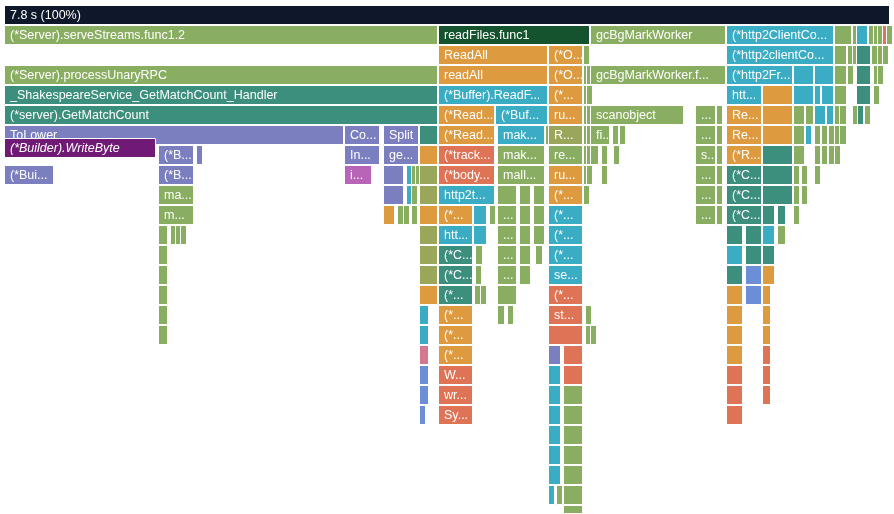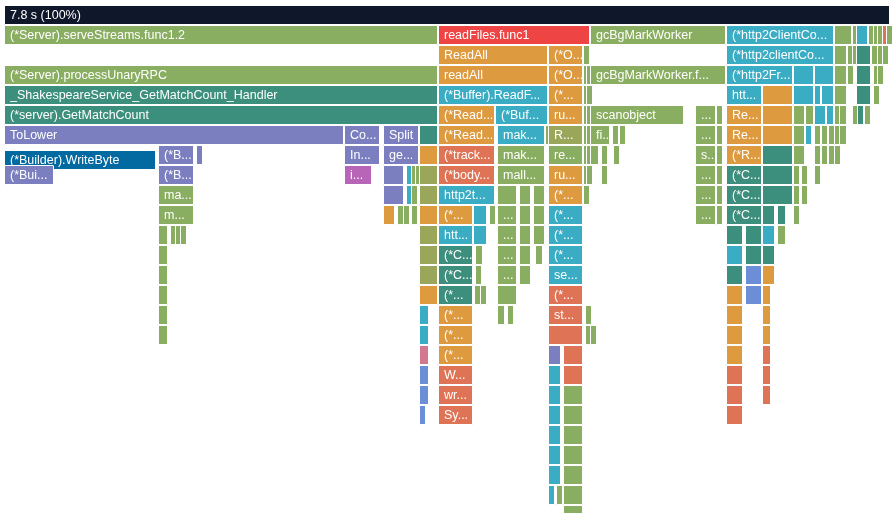--- a/index.html
+++ b/index.html
@@ -46,21 +46,21 @@
 </head>
 <body>
 
 <div id="flamegraph">
     <div class="frame root" style="left: 4px; top: 5px; width: 886px; height: 20px; background: #0f172a;">
       <span class="lbl">7.8 s (100%)</span>
     </div>
     <div class="frame" style="left: 4px; top: 25px; width: 434px; height: 20px; background: rgb(138, 174, 97);">
       <span class="lbl">(*Server).serveStreams.func1.2</span>
     </div>
-    <div class="frame" style="left: 438px; top: 25px; width: 152px; height: 20px; background: #ef4444;">
+    <div class="frame" style="left: 438px; top: 25px; width: 152px; height: 20px; background: #14532d;">
       <span class="lbl">readFiles.func1</span>
     </div>
     <div class="frame" style="left: 590px; top: 25px; width: 136px; height: 20px; background: rgb(138, 174, 97);">
       <span class="lbl">gcBgMarkWorker</span>
     </div>
     <div class="frame" style="left: 726px; top: 25px; width: 108px; height: 20px; background: rgb(58, 173, 196);">
       <span class="lbl">(*http2ClientCo...</span>
     </div>
     <div class="frame" style="left: 834px; top: 25px; width: 18px; height: 20px; background: rgb(138, 174, 97);">
       <span class="lbl"></span>
@@ -325,21 +325,21 @@
     </div>
     <div class="frame" style="left: 828px; top: 125px; width: 6px; height: 20px; background: rgb(138, 174, 97);">
       <span class="lbl"></span>
     </div>
     <div class="frame" style="left: 834px; top: 125px; width: 5px; height: 20px; background: rgb(138, 174, 97);">
       <span class="lbl"></span>
     </div>
     <div class="frame" style="left: 839px; top: 125px; width: 8px; height: 20px; background: rgb(138, 174, 97);">
       <span class="lbl"></span>
     </div>
-    <div class="frame" style="left: 4px; top: 150px; width: 152px; height: 20px; background: #0369a1;">
+    <div class="frame" style="left: 4px; top: 138px; width: 152px; height: 20px; background: #701a75; font-style: italic;">
       <span class="lbl">(*Builder).WriteByte</span>
     </div>
     <div class="frame" style="left: 158px; top: 145px; width: 36px; height: 20px; background: rgb(123, 127, 192);">
       <span class="lbl">(*B...</span>
     </div>
     <div class="frame" style="left: 196px; top: 145px; width: 6px; height: 20px; background: rgb(123, 127, 192);">
       <span class="lbl"></span>
     </div>
     <div class="frame" style="left: 344px; top: 145px; width: 36px; height: 20px; background: rgb(123, 127, 192);">
       <span class="lbl">In...</span>

